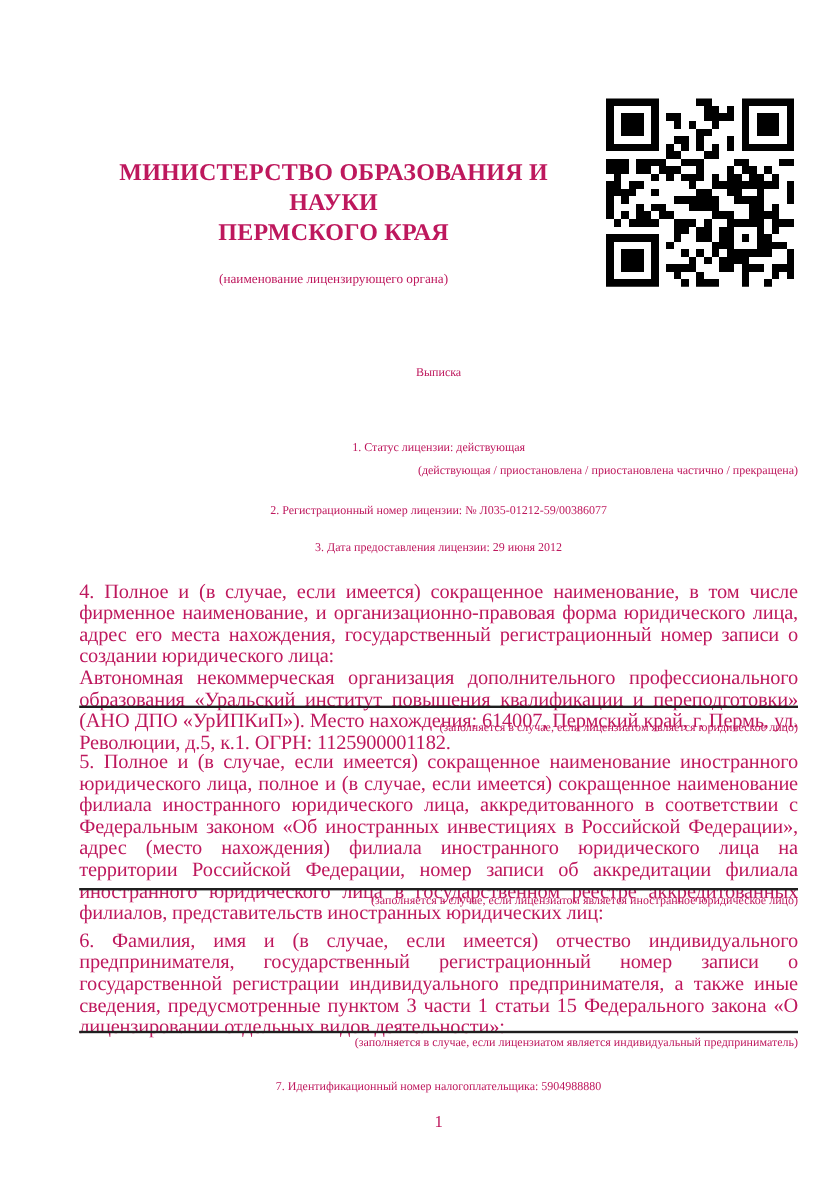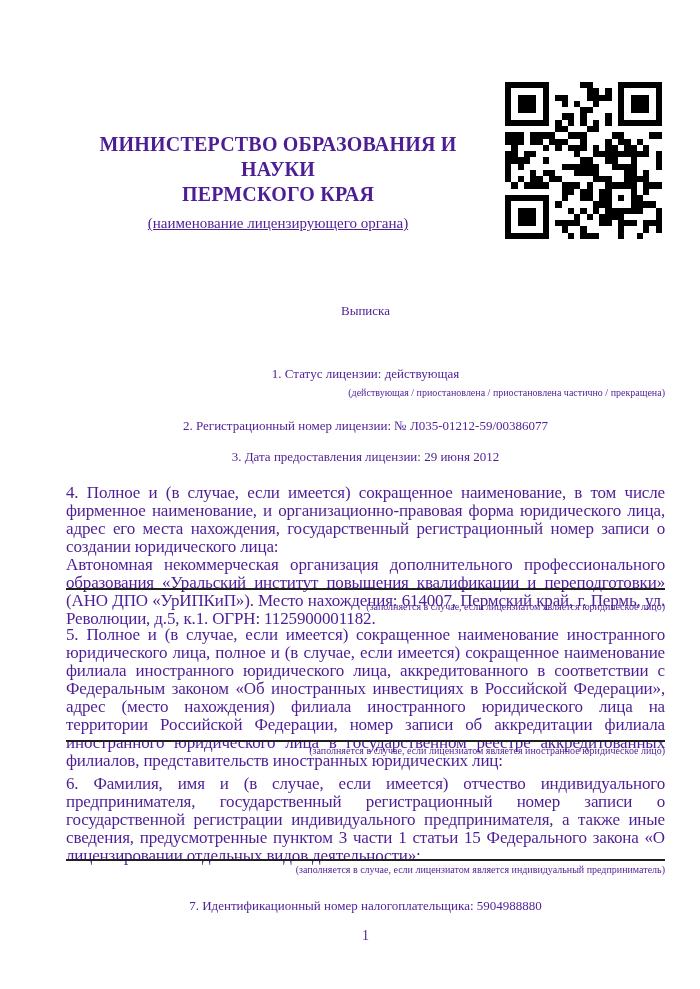--- a/index.html
+++ b/index.html
@@ -5,32 +5,32 @@
   html, body {
     margin: 0;
     padding: 0;
     background: #ffffff;
   }
   .page {
     position: relative;
     width: 684px;
     height: 989px;
     background: #ffffff;
-    color: #4c1d95;
+    color: #be185d;
     font-family: "Liberation Serif", "DejaVu Serif", serif;
     overflow: hidden;
   }
   .abs {
     position: absolute;
     left: 66px;
     width: 599px;
     text-align: center;
   }
   .line-text {
-    font-size: 13px;
+    font-size: 10px;
     line-height: 18px;
   }
   .para {
     font-size: 17px;
     line-height: 18px;
     text-align: justify;
     letter-spacing: -0.15px;
   }
   .caption {
     font-size: 10px;
@@ -50,24 +50,23 @@
     width: 424px;
     text-align: center;
   }
   .org-name {
     font-weight: bold;
     font-size: 20px;
     line-height: 25px;
     letter-spacing: 0.2px;
   }
   .org-caption {
-    font-size: 15px;
+    font-size: 11px;
     line-height: 13px;
-    margin-top: 10px;
-    text-decoration: underline;
+    margin-top: 20px;
   }
   .qr {
     position: absolute;
     left: 505px;
     top: 82px;
     width: 157px;
     height: 157px;
   }
   .pageno {
     font-size: 14px;

